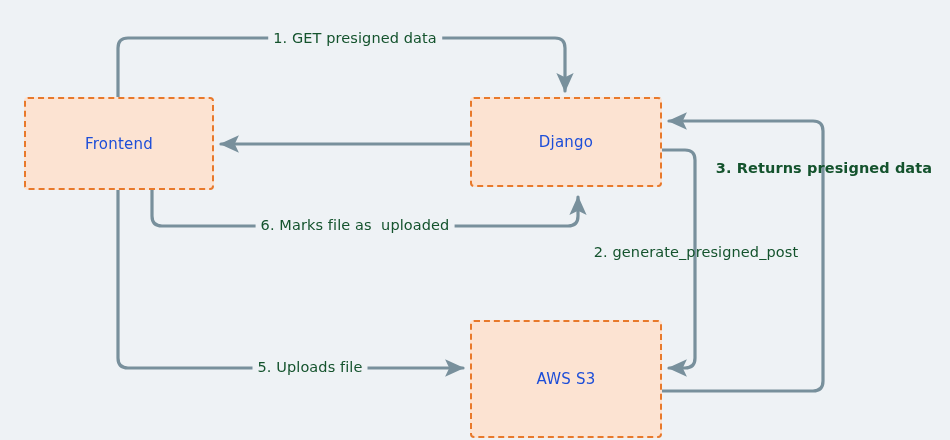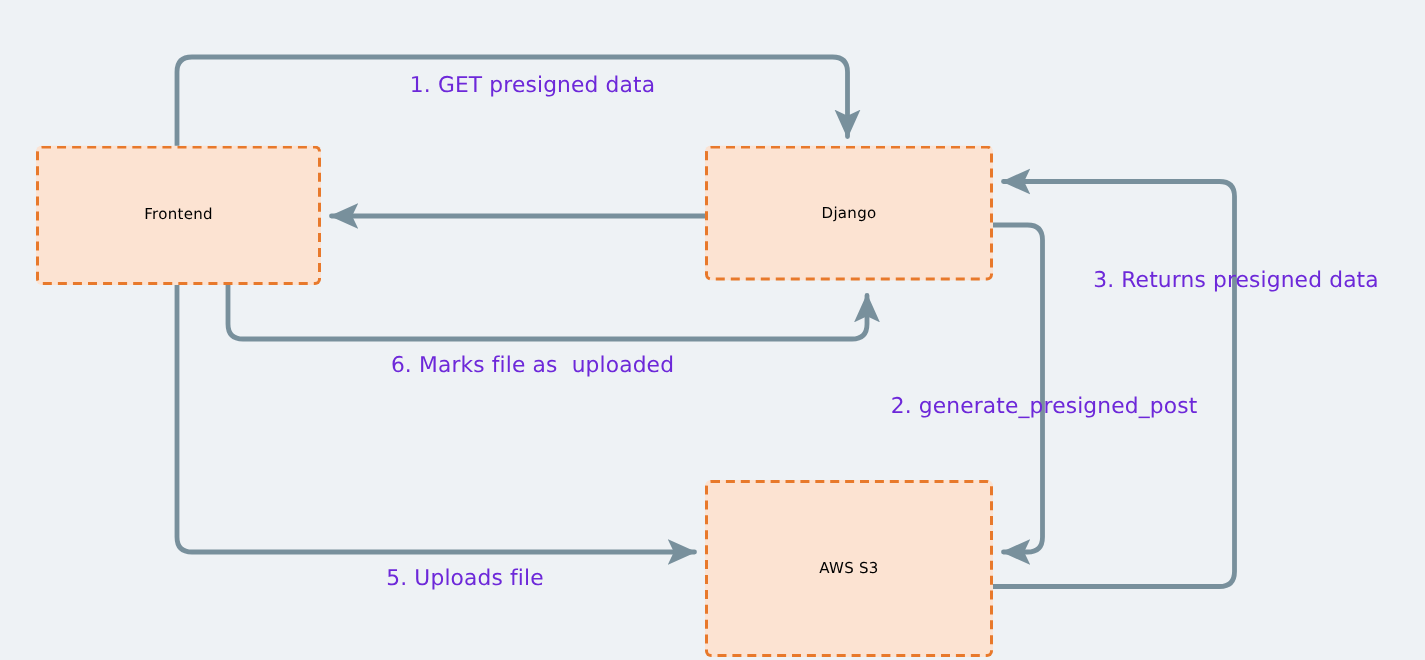--- a/index.html
+++ b/index.html
@@ -31,36 +31,35 @@
     position: absolute;
     box-sizing: border-box;
     background: #fce3d2;
     border: 2px dashed #e8792b;
     border-radius: 4px;
     display: flex;
     align-items: center;
     justify-content: center;
   }
   .node-label {
-    font-size: 10px;
-    color: #000000;
+    font-size: 15px;
+    color: #1d4ed8;
     letter-spacing: 0.2px;
     white-space: pre;
   }
   .edge-label {
     position: absolute;
     font-size: 14.5px;
-    color: #6d28d9;
+    color: #14532d;
     letter-spacing: 0.1px;
     white-space: pre;
     background: #eef2f5;
     padding: 0 5px;
     line-height: 1.1;
     transform: translate(-50%, -50%);
-    margin-top: 19px;
   }
   .edge-label.no-bg {
     background: transparent;
   }
 </style>
 </head>
 <body>
 
 <div id="diagram-root">
 
@@ -96,20 +95,20 @@
   </div>
 
   <div class="node" style="left:470px; top:320px; width:192px; height:118px;">
     <span class="node-label">AWS S3</span>
   </div>
 
   <div class="edge-label" style="left:355px; top:39px;">1. GET presigned data</div>
 
   <div class="edge-label no-bg" style="left:696px; top:253px;">2. generate_presigned_post</div>
 
-  <div class="edge-label no-bg" style="left:824px; top:169px;">3. Returns presigned data</div>
+  <div class="edge-label no-bg" style="left:824px; top:169px;font-weight:bold;">3. Returns presigned data</div>
 
 
   <div class="edge-label" style="left:310px; top:368px;">5. Uploads file</div>
 
   <div class="edge-label" style="left:355px; top:226px;">6. Marks file as  uploaded</div>
 
 </div>
 
 </body></html>

